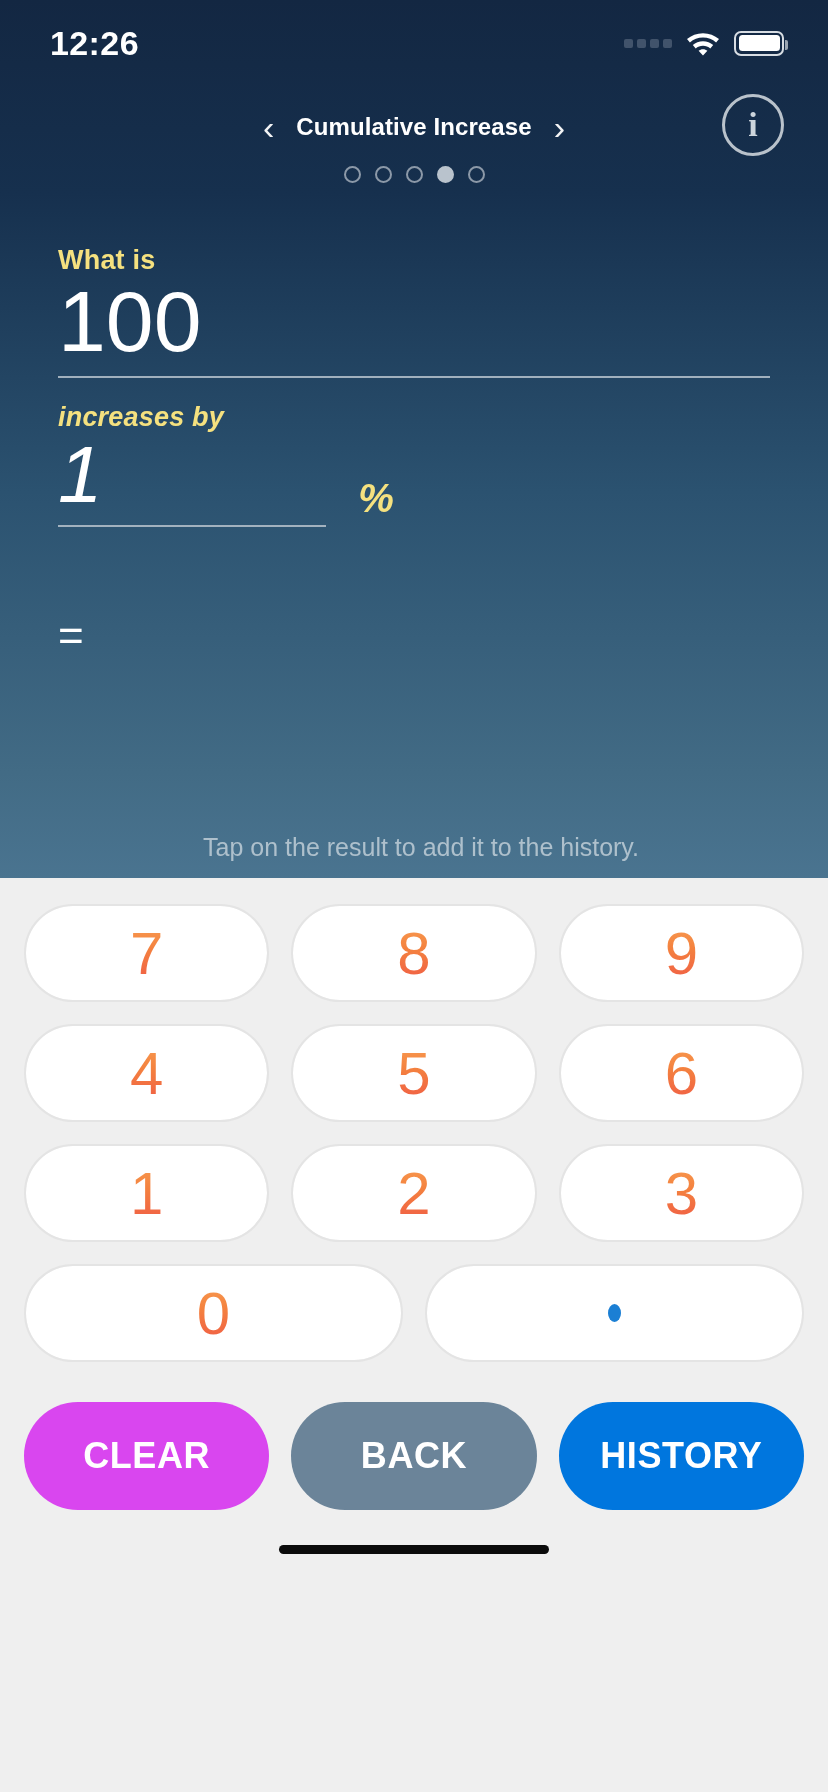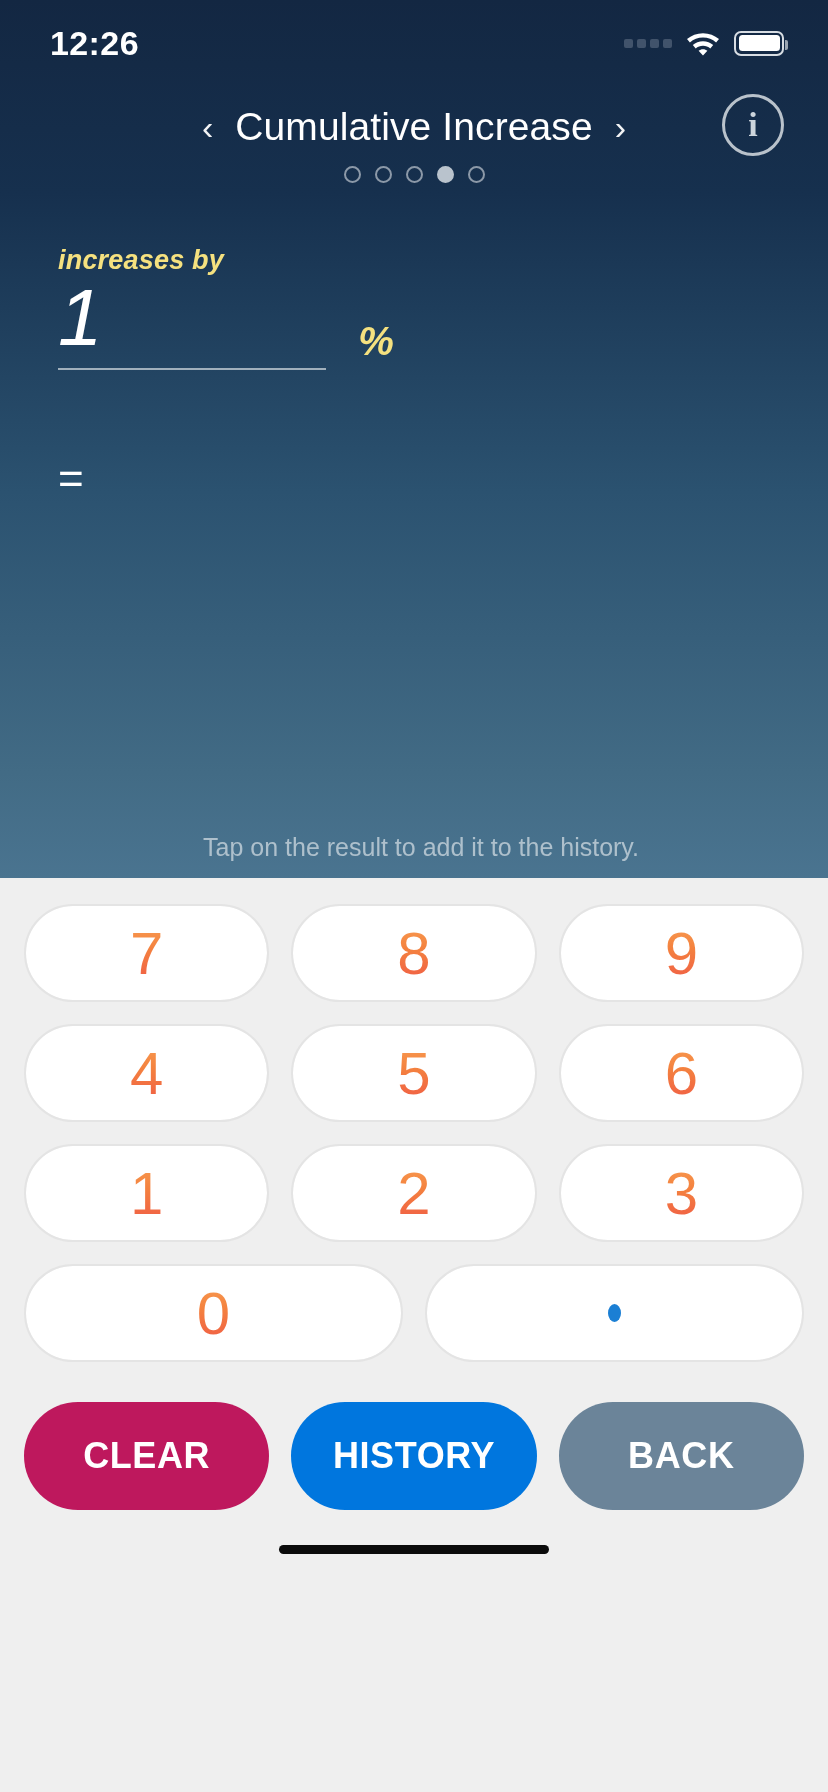--- a/index.html
+++ b/index.html
@@ -57,21 +57,21 @@
     position:relative;
     display:flex; align-items:center; justify-content:center;
     height:58px;
   }
   .nav-center { display:flex; align-items:center; gap:22px; }
   .nav-arrow {
     color:#ffffff; font-size:34px; font-weight:300; line-height:1;
     opacity:.95; user-select:none;
   }
   .nav-title {
-    color:#ffffff; font-size:39px; font-weight:normal; letter-spacing:.1px;
+    color:#ffffff; font-size:24px; font-weight:bold; letter-spacing:.1px;
   }
   .info-btn {
     position:absolute; right:44px; top:-4px;
     width:62px; height:62px; border-radius:50%;
     border:3px solid #b9c2cb;
     display:flex; align-items:center; justify-content:center;
     color:#cdd5dc; font-size:34px; font-weight:600;
     font-family:"Liberation Serif", serif;
   }
 
@@ -207,20 +207,25 @@
     <div class="dots">
       <span></span>
       <span></span>
       <span></span>
       <span class="on"></span>
       <span></span>
     </div>
 
     <div class="form">
 
+      <div class="field-full">
+        <div class="fld-label">What is</div>
+        <div class="fld-value">100</div>
+        <div class="underline"></div>
+      </div>
 
       <div class="row2">
         <div class="col-left">
           <div class="fld-label">increases by</div>
           <div class="fld-value">1</div>
           <div class="underline"></div>
         </div>
         <div class="pct">%</div>
       </div>
 
@@ -273,23 +278,23 @@
     <div class="krow">
       <div class="key">
           <span class="glyph">0</span>
         </div>
       <div class="key dot">
           <span class="bluedot"></span>
         </div>
     </div>
 
     <div class="arow">
-      <div class="abtn" style="background:#be185d">CLEAR</div>
+      <div class="abtn" style="background:#d946ef">CLEAR</div>
+      <div class="abtn" style="background:#6b8499">BACK</div>
       <div class="abtn" style="background:#0076de">HISTORY</div>
-      <div class="abtn" style="background:#6b8499">BACK</div>
     </div>
 
     <div class="home-bar-wrap">
       <div class="home-bar"></div>
     </div>
   </div>
 
 </div>
 
 </body></html>

